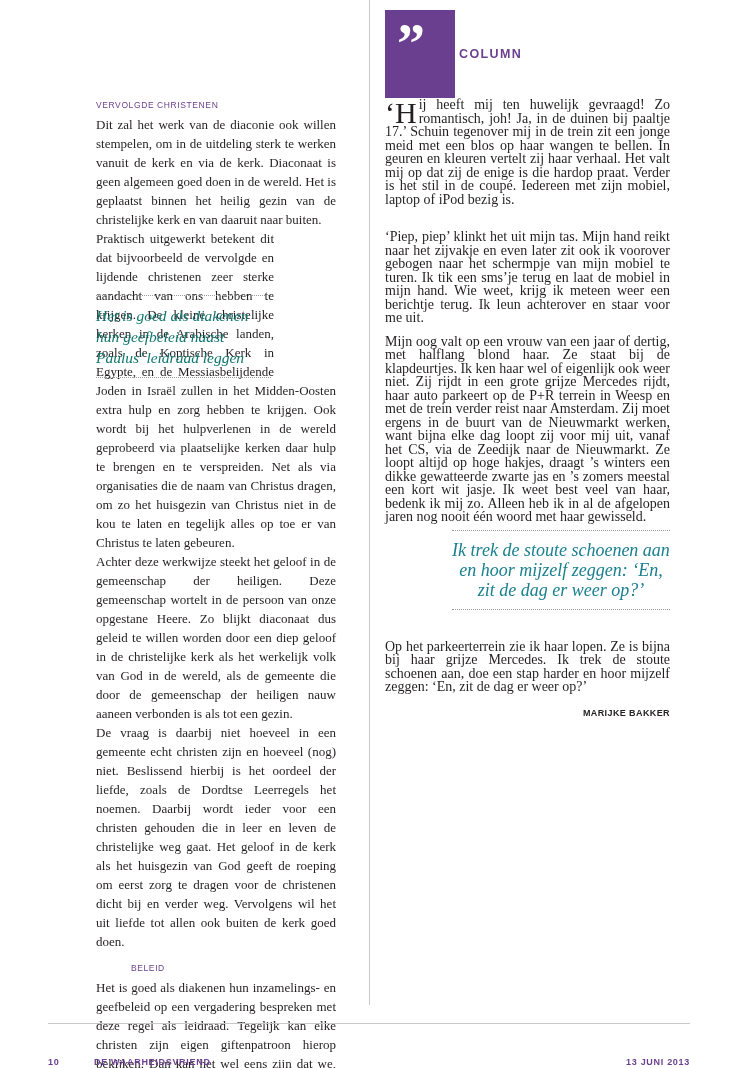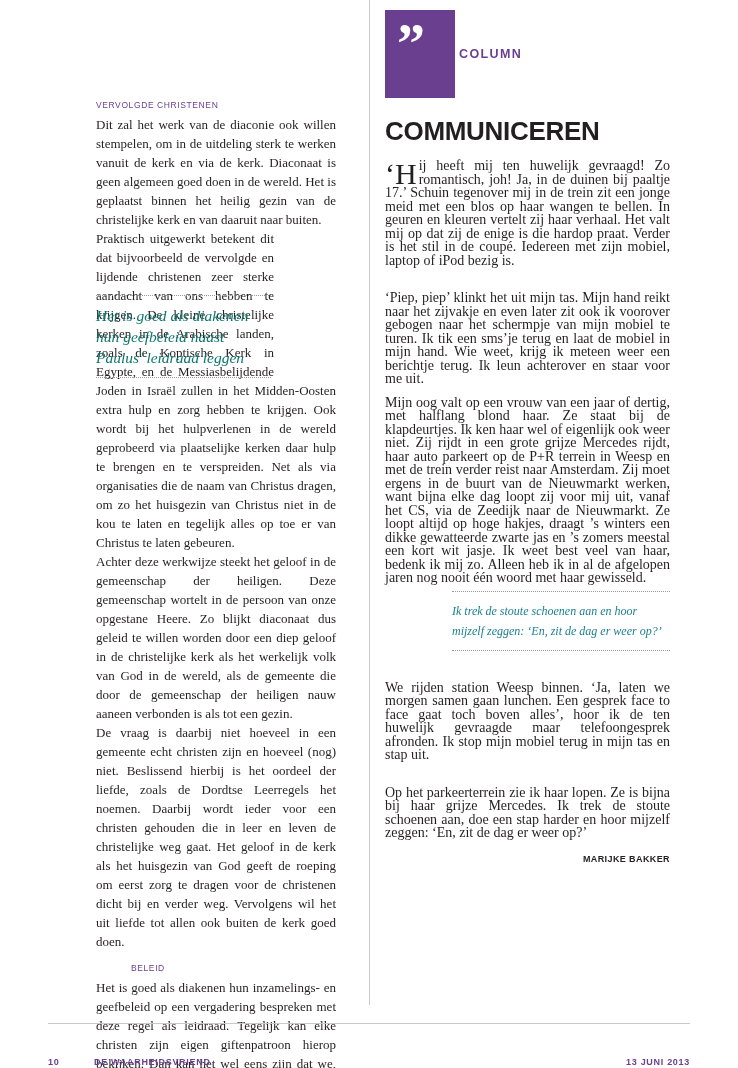--- a/index.html
+++ b/index.html
@@ -209,24 +209,24 @@
     font-style: italic;
     margin-top: 6px;
     width: 72px;
   }
   .pullquote-right {
     border-top: 1px dotted #9a9a9a;
     border-bottom: 1px dotted #9a9a9a;
     padding: 9px 0 9px 0;
     margin: 6px 0 6px 0;
     color: #1a7f8e;
-    font-size: 12px;
+    font-size: 18px;
     line-height: 20px;
     font-style: italic;
-    text-align: left;
+    text-align: center;
     float: right;
     width: 218px;
     clear: right;
   }
   .sig-right {
     font-family: "Liberation Sans", sans-serif;
     font-size: 9px;
     font-weight: bold;
     letter-spacing: 0.4px;
     text-align: right;
@@ -293,34 +293,32 @@
 
   <div class="right-col">
 
     <div>
       <span class="quote-badge">
         <span class="glyph">”</span>
       </span>
       <span class="column-label">COLUMN</span>
     </div>
 
-    <h1 class="article-title">COMMUNICEREN</h1>
 
 
     <p class="r-text dropcap-para">‘Hij heeft mij ten huwelijk gevraagd! Zo romantisch, joh! Ja, in de duinen bij paaltje 17.’ Schuin tegenover mij in de trein zit een jonge meid met een blos op haar wangen te bellen. In geuren en kleuren vertelt zij haar verhaal. Het valt mij op dat zij de enige is die hardop praat. Verder is het stil in de coupé. Iedereen met zijn mobiel, laptop of iPod bezig is.</p>
     <p class="r-text gap">‘Piep, piep’ klinkt het uit mijn tas. Mijn hand reikt naar het zijvakje en even later zit ook ik voorover gebogen naar het schermpje van mijn mobiel te turen. Ik tik een sms’je terug en laat de mobiel in mijn hand. Wie weet, krijg ik meteen weer een berichtje terug. Ik leun achterover en staar voor me uit.</p>
     <div class="clear"></div>
     <p class="r-text gap" style="margin-top:10px;">Mijn oog valt op een vrouw van een jaar of dertig, met halflang blond haar. Ze staat bij de klapdeurtjes. Ik ken haar wel of eigenlijk ook weer niet. Zij rijdt in een grote grijze Mercedes rijdt, haar auto parkeert op de P+R terrein in Weesp en met de trein verder reist naar Amsterdam. Zij moet ergens in de buurt van de Nieuwmarkt werken, want bijna elke dag loopt zij voor mij uit, vanaf het CS, via de Zeedijk naar de Nieuwmarkt. Ze loopt altijd op hoge hakjes, draagt ’s winters een dikke gewatteerde zwarte jas en ’s zomers meestal een kort wit jasje. Ik weet best veel van haar, bedenk ik mij zo. Alleen heb ik in al de afgelopen jaren nog nooit één woord met haar gewisseld.</p>
 
     <div class="pullquote-right">
       <span>Ik trek de stoute schoenen aan en hoor mijzelf zeggen: ‘En, zit de dag er weer op?’</span>
     </div>
     <div class="clear"></div>
 
-    <p class="r-text gap">We rijden station Weesp binnen. ‘Ja, laten we morgen samen gaan lunchen. Een gesprek face to face gaat toch boven alles’, hoor ik de ten huwelijk gevraagde maar telefoongesprek afronden. Ik stop mijn mobiel terug in mijn tas en stap uit.</p>
     <p class="r-text gap">Op het parkeerterrein zie ik haar lopen. Ze is bijna bij haar grijze Mercedes. Ik trek de stoute schoenen aan, doe een stap harder en hoor mijzelf zeggen: ‘En, zit de dag er weer op?’</p>
 
     <p class="sig-right">MARIJKE BAKKER</p>
   </div>
 
   <div class="footer-rule"></div>
   <div class="footer">
     <span class="pagenum">10</span>
     <span class="magazine">DE WAARHEIDSVRIEND</span>
     <span class="date">13 JUNI 2013</span>

